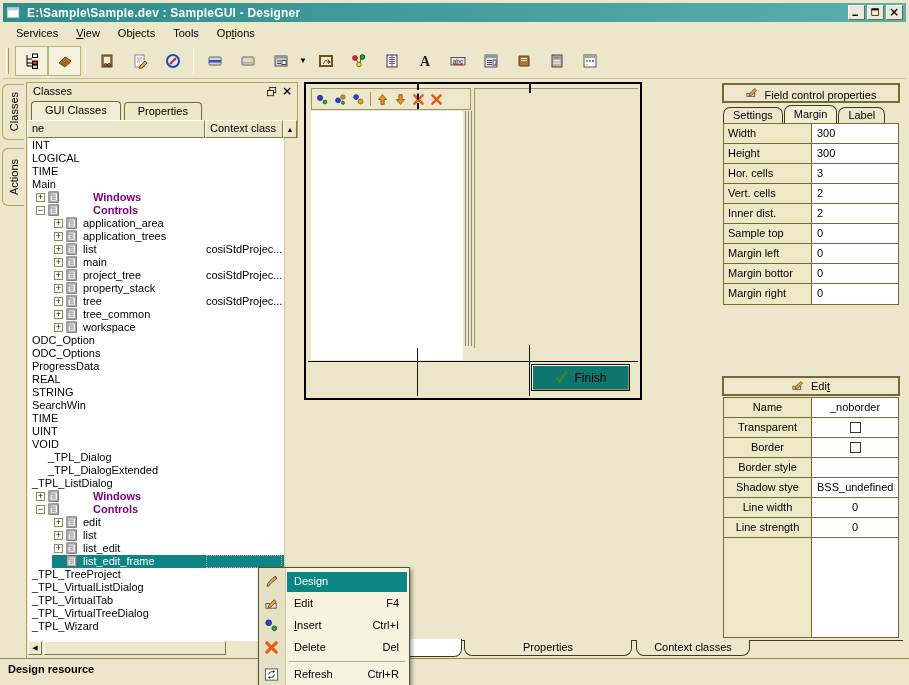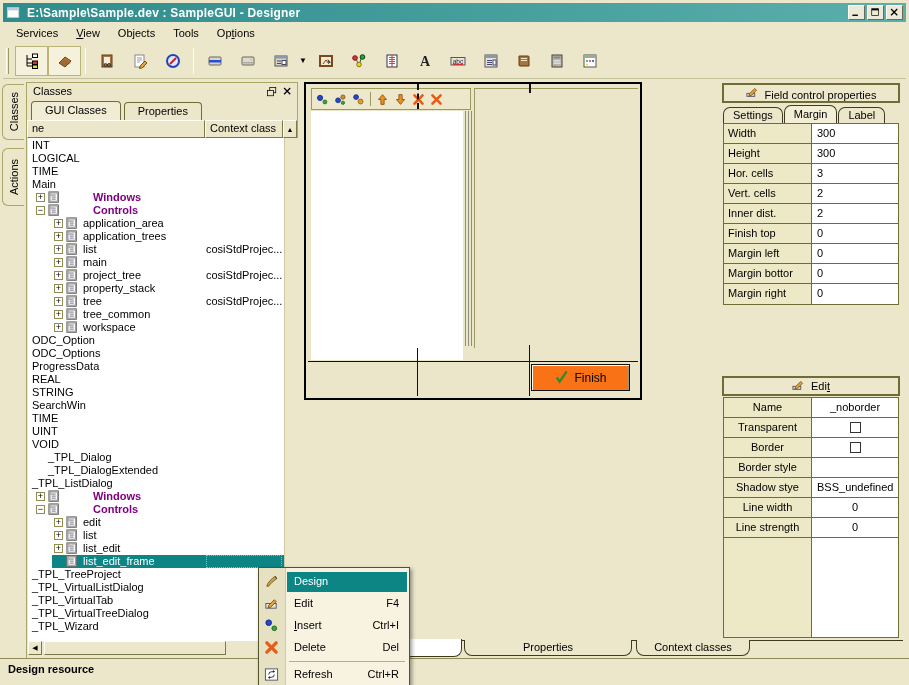--- a/index.html
+++ b/index.html
@@ -77,21 +77,21 @@
   .dtoolbar { position:absolute; left:5px; top:4px; width:160px; height:22px; background:#EDE8CC; border:1px solid #9b9860;
     display:flex; align-items:center; gap:1px; padding:0 2px; }
   .dbtn { width:17px; height:17px; display:flex; align-items:center; justify-content:center; }
   .dsep { width:1px; height:14px; background:#9b9860; margin:0 2px; }
   .dwhite { position:absolute; left:5px; top:27px; width:152px; height:249px; background:#fff; }
   .dsplit { position:absolute; top:27px; width:1px; height:235px; background:#8e8e7e; }
   .dcanvas { position:absolute; left:168px; top:4px; width:164px; height:260px; background:#EBE6C9;
     border-top:1px solid #9b9860; border-left:1px solid #9b9860; }
   .tick { position:absolute; border-left:2px dashed #111; width:0; }
   .dline { position:absolute; background:#111; }
-  .finish-btn { position:absolute; left:225px; top:280px; width:99px; height:27px; background:#f97316; border:1px solid #111;
+  .finish-btn { position:absolute; left:225px; top:280px; width:99px; height:27px; background:#0f766e; border:1px solid #111;
     box-shadow:inset 1px 1px 0 #fff, inset -1px -1px 0 #9a9670; display:flex; align-items:center; justify-content:center; gap:5px; font-size:12px; }
 
   
   .props { position:absolute; left:722px; top:82px; width:178px; height:578px; }
   .phead { position:absolute; left:1px; width:176px; height:18px; background:#EDE8CC; border:1px solid #6f6d35;
     box-shadow:0 0 0 1px #6f6d35; display:flex; align-items:center; justify-content:center; gap:5px; }
   .ptabs { position:absolute; left:1px; top:23px; height:18px; display:flex; align-items:flex-end; }
   .rtab { height:16px; line-height:15px; padding:0 9px; border:1px solid #3d3c20; border-bottom:none;
     border-radius:7px 7px 0 0; background:var(--bg,#ECE7CB); margin-right:1px; }
   .rtab.active { height:18px; line-height:17px; background:#F3EED6; }
@@ -660,21 +660,21 @@
         </div>
         <div class="prow">
           <div class="pl">Vert. cells</div>
           <div class="pv">2</div>
         </div>
         <div class="prow">
           <div class="pl">Inner dist.</div>
           <div class="pv">2</div>
         </div>
         <div class="prow">
-          <div class="pl">Finish top</div>
+          <div class="pl">Sample top</div>
           <div class="pv">0</div>
         </div>
         <div class="prow">
           <div class="pl">Margin left</div>
           <div class="pv">0</div>
         </div>
         <div class="prow">
           <div class="pl">Margin bottor</div>
           <div class="pv">0</div>
         </div>

